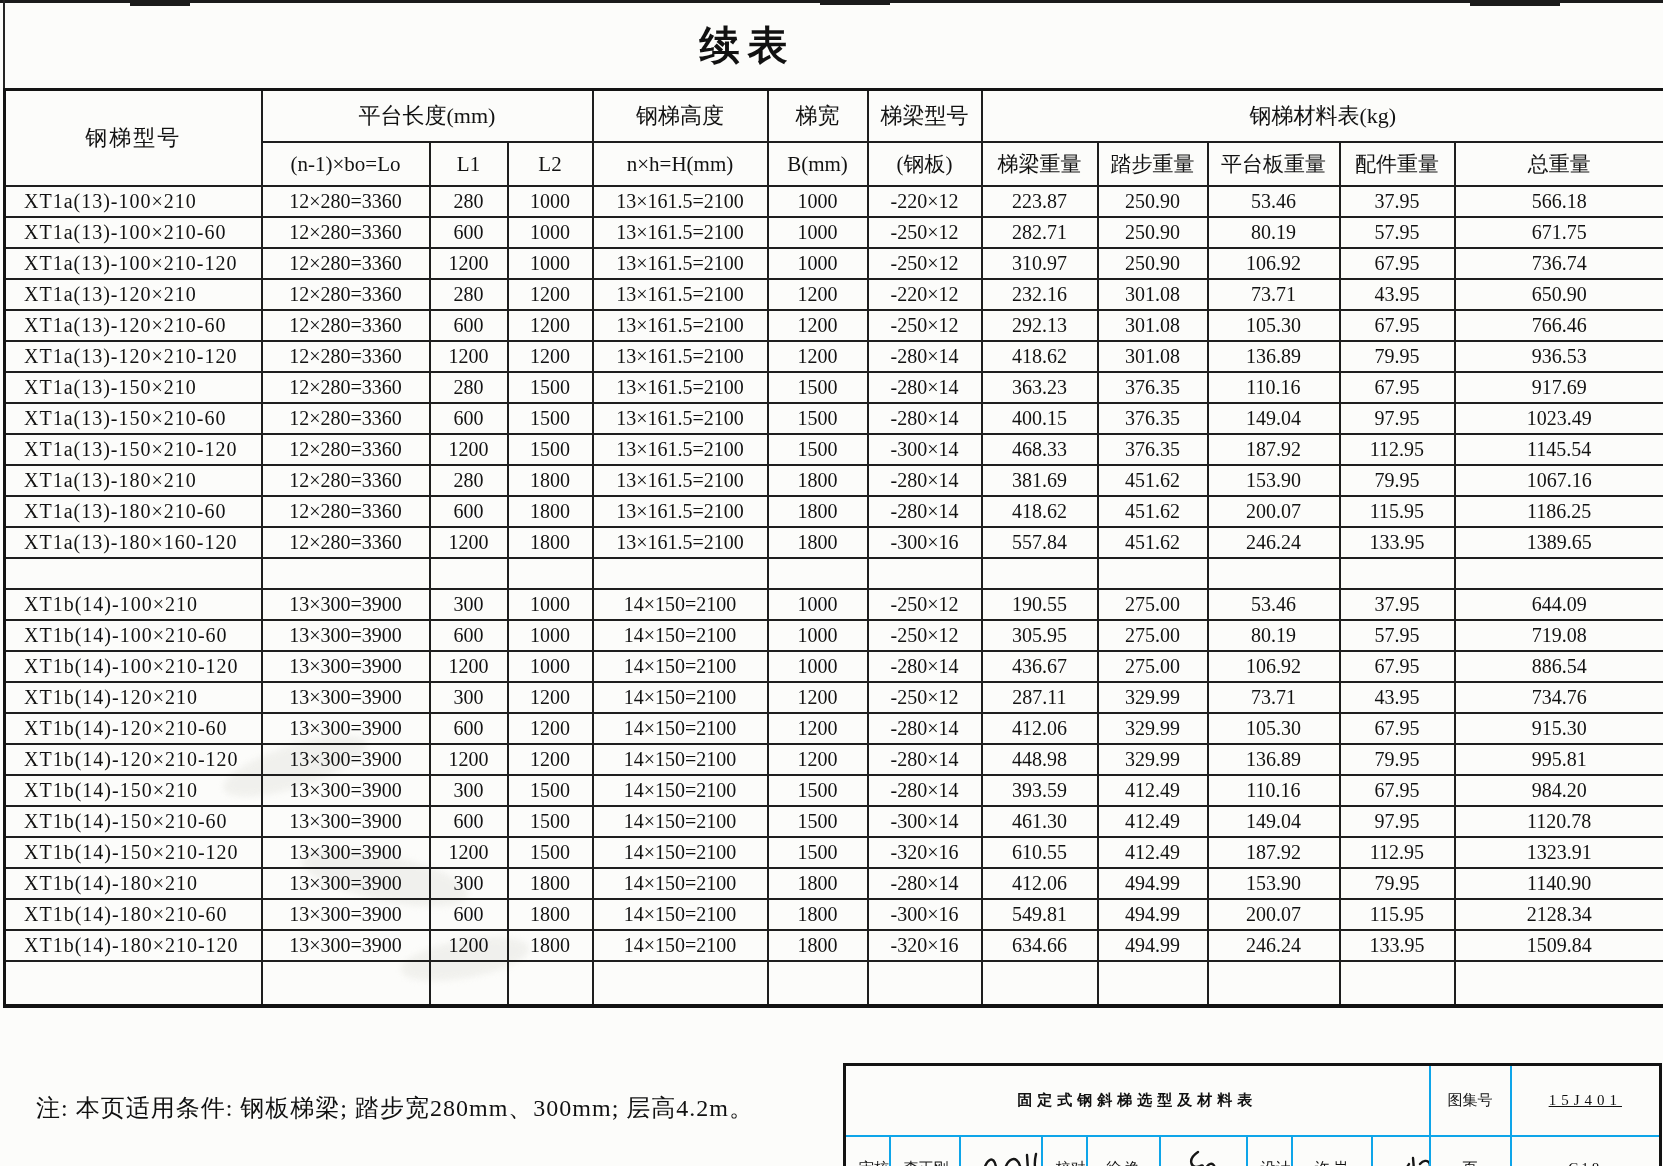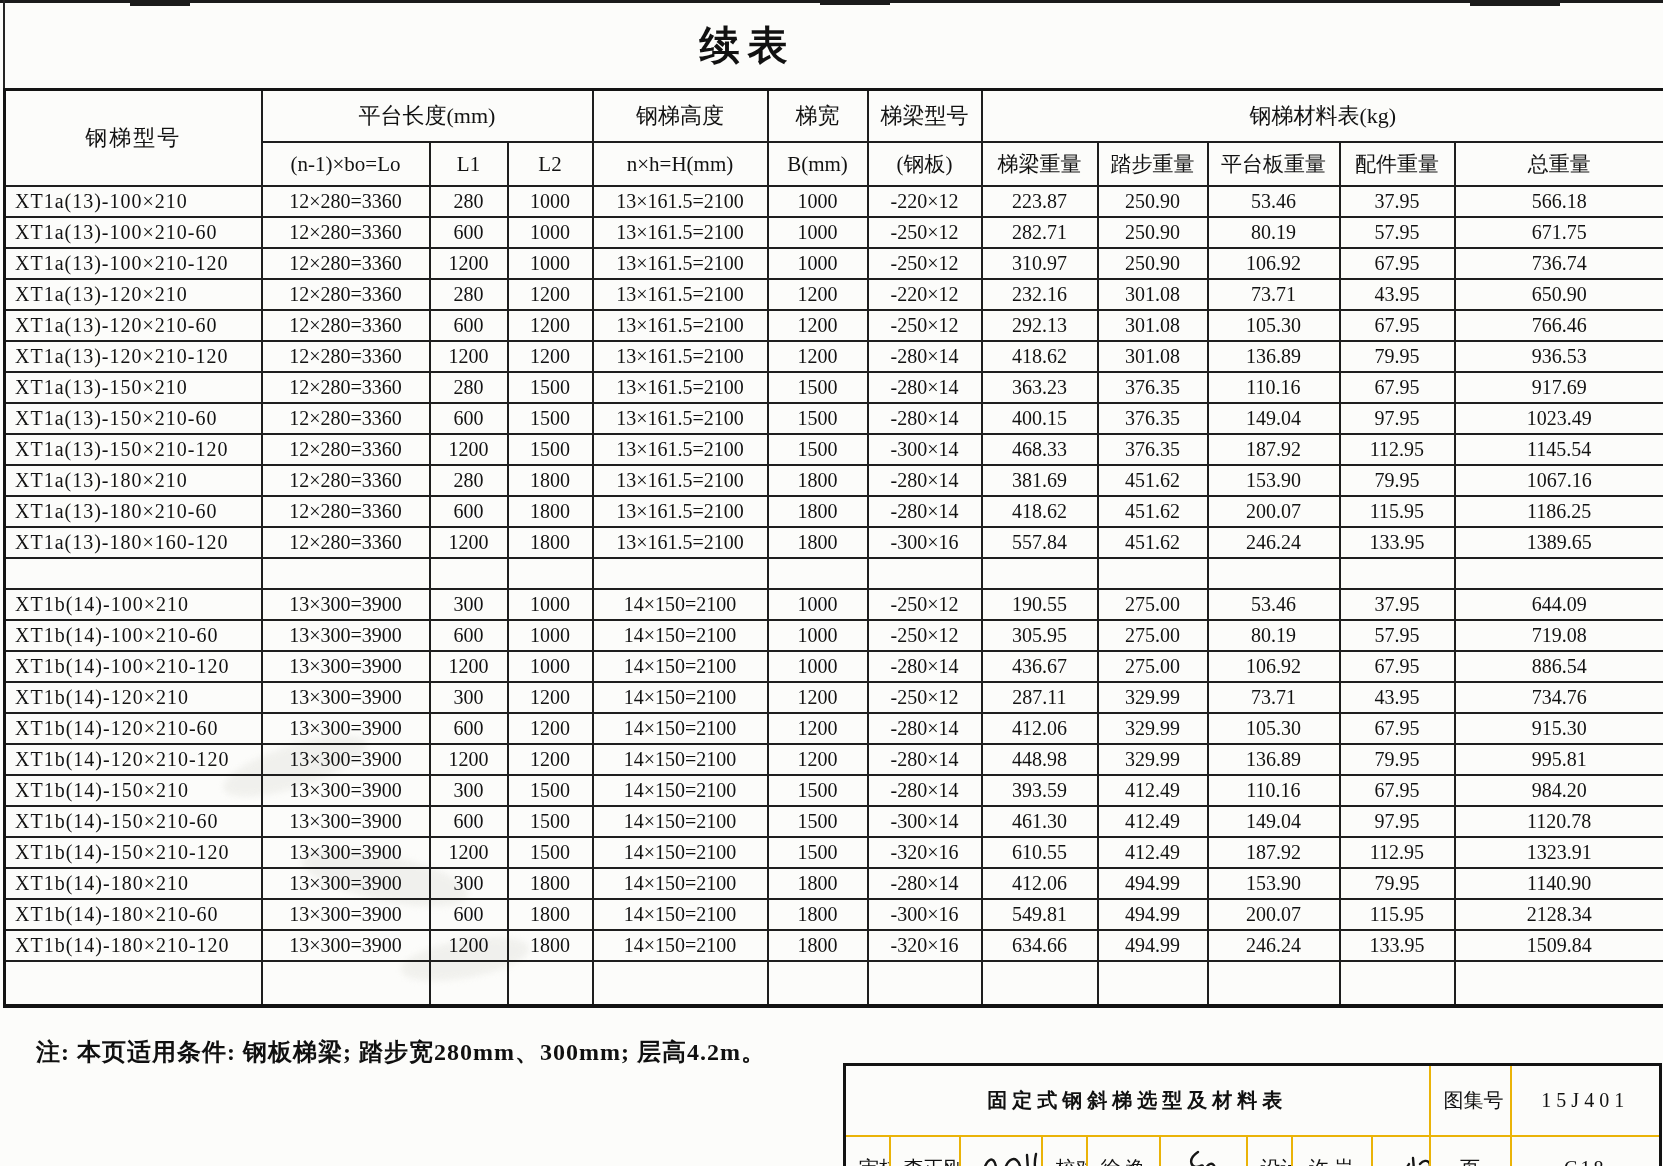--- a/index.html
+++ b/index.html
@@ -26,41 +26,41 @@
     border:3px solid #131313;border-bottom-width:4px;
   }
   table.main th,table.main td{
     border:2px solid #1e1e1e;padding:0 3px;text-align:center;vertical-align:middle;
     font-weight:400;font-size:20px;white-space:nowrap;overflow:hidden;color:#121212;
   }
   table.main thead tr.h1 th{height:50px;font-size:22px;}
   table.main thead tr.h2 th{height:42px;font-size:21px;margin-left:34px;}
   table.main tbody tr{height:31px;}
   table.main tbody tr:last-child{height:45px;}
-  table.main td.model{text-align:left;padding-left:9px;letter-spacing:1px;}
+  table.main td.model{text-align:left;padding-left:18px;letter-spacing:1px;}
   table.main th.modelh{font-size:22px;letter-spacing:2px;}
 
   .note{
-    position:absolute;left:36px;top:1036px;font-size:24px;letter-spacing:1px;color:#101010;font-weight:bold;
+    position:absolute;left:36px;top:1092px;font-size:24px;letter-spacing:1px;color:#101010;
   }
 
   .tblock{position:absolute;left:843px;top:1063px;width:816px;}
   table.tb{border-collapse:collapse;table-layout:fixed;width:816px;border:3px solid #131313;}
   table.tb td{
-    border:2px solid #eab308;text-align:center;vertical-align:middle;
-    font-size:20px;padding:0 13px;white-space:nowrap;overflow:hidden;color:#111;
+    border:2px solid #0ea5e9;text-align:center;vertical-align:middle;
+    font-size:15px;padding:0 13px;white-space:nowrap;overflow:hidden;color:#111;
   }
   table.tb tr.tb-r1 td{height:69px;}
   table.tb tr.tb-r2 td{height:62px;}
   td.tb-title{
     font-family:"Liberation Sans","DejaVu Sans",sans-serif;
     font-weight:700;font-size:42px;letter-spacing:5px;
   }
   td.tb-atlas-label{font-size:22px;}
-  td.tb-atlas-no{font-size:28px;letter-spacing:5px;}
+  td.tb-atlas-no{font-size:28px;letter-spacing:5px;text-decoration:underline;}
   td.tb-page-no{font-size:26px;letter-spacing:3px;}
   .sig svg{display:block;margin:2px auto 0;}
   .sig path{fill:none;stroke:#161616;stroke-width:2.4;stroke-linecap:round;}
 </style>
 </head>
 <body>
 
 <div class="scan-top"></div>
 <div class="scan-mark" style="left:130px;top:0;width:60px;height:6px;"></div>
 <div class="scan-mark" style="left:820px;top:0;width:70px;height:5px;"></div>

